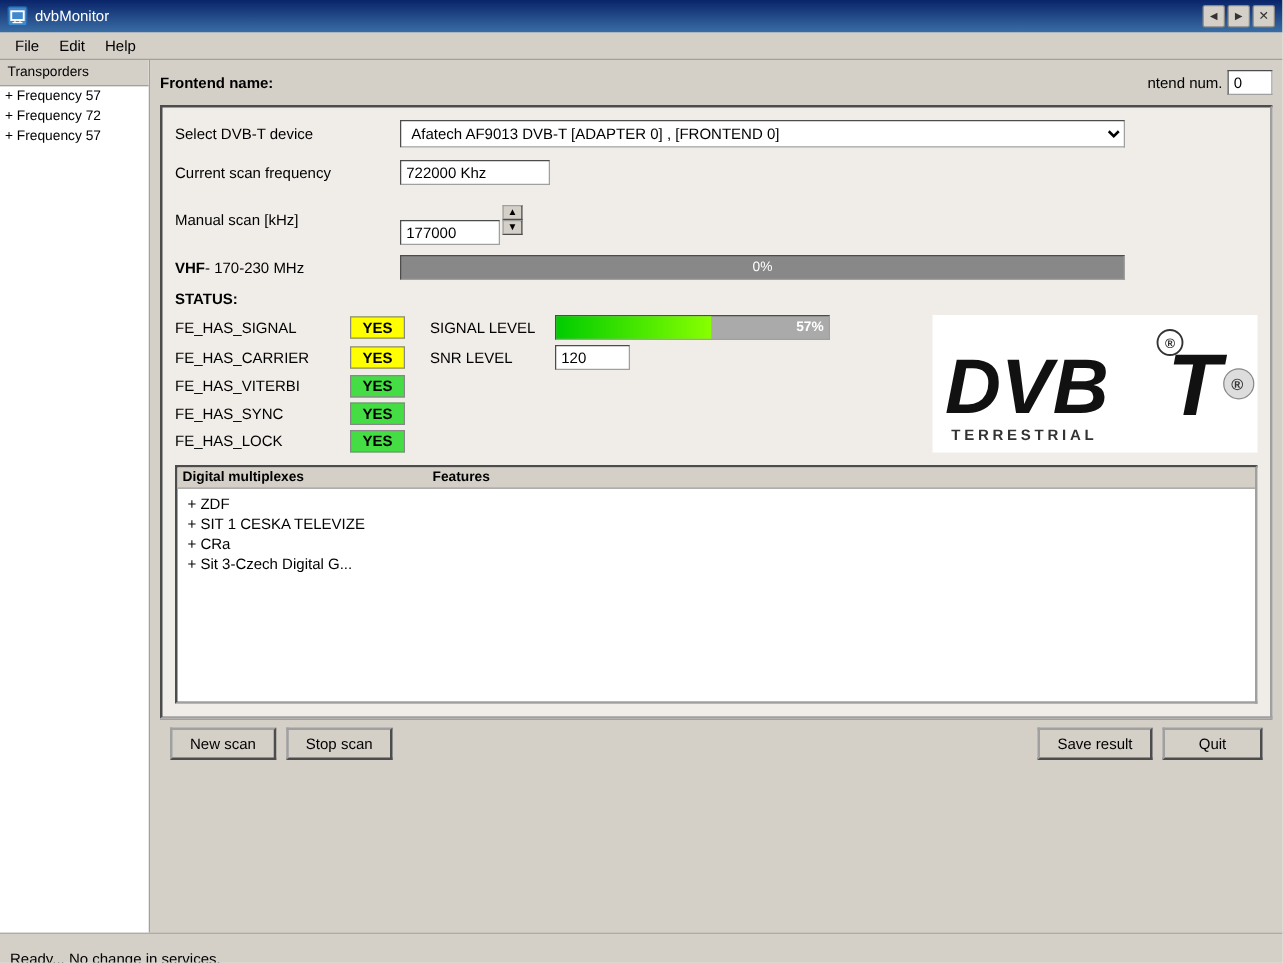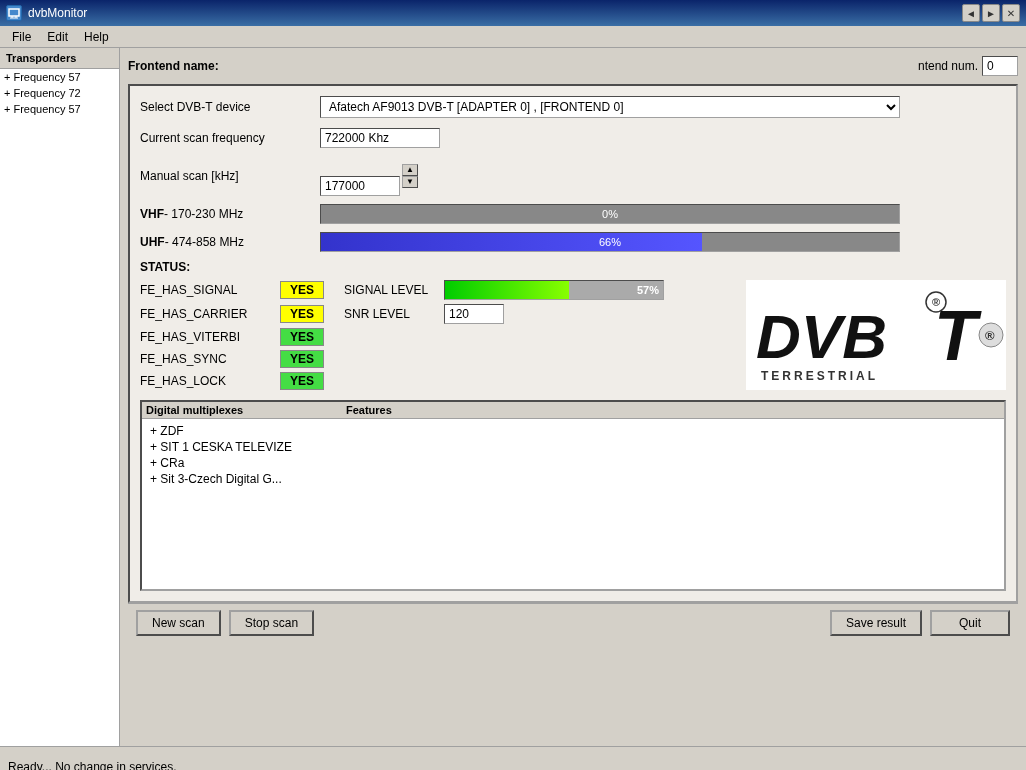--- a/index.html
+++ b/index.html
@@ -63,21 +63,21 @@
     
     #sidebar {
       width: 120px;
       background: white;
       border-right: 1px solid #a0a0a0;
       overflow-y: auto;
     }
     #sidebar .sidebar-header {
       background: #d4d0c8;
       padding: 4px 6px;
-      font-weight: bold;
+      font-weight: normal;
       font-size: 11px;
       border-bottom: 1px solid #a0a0a0;
     }
     #sidebar .sidebar-item {
       padding: 2px 4px;
       font-size: 11px;
       cursor: pointer;
     }
     
     #content {
@@ -382,29 +382,20 @@
       <div class="form-row">
         <span class="row-label">
           <strong>VHF</strong><span>- 170-230 MHz</span>
         </span>
         <div class="progress-container">
           <div class="progress-fill" style="width:0%; background:#888;"></div>
           <span class="progress-label">0%</span>
         </div>
       </div>
 
-      <div class="form-row">
-        <span class="row-label">
-          <strong>UHF</strong><span>- 474-858 MHz</span>
-        </span>
-        <div class="progress-container">
-          <div class="progress-fill" style="width:66%; background: linear-gradient(to right, #3333cc, #5555ff);"></div>
-          <span class="progress-label">66%</span>
-        </div>
-      </div>
 
       <div class="status-header">STATUS:</div>
 
       <div class="status-grid">
         <div class="status-left">
 
           <div class="status-row">
             <span class="status-name">FE_HAS_SIGNAL</span>
             <span class="status-yes" style="background:yellow;">YES</span>
             <span style="width:20px;"></span>

